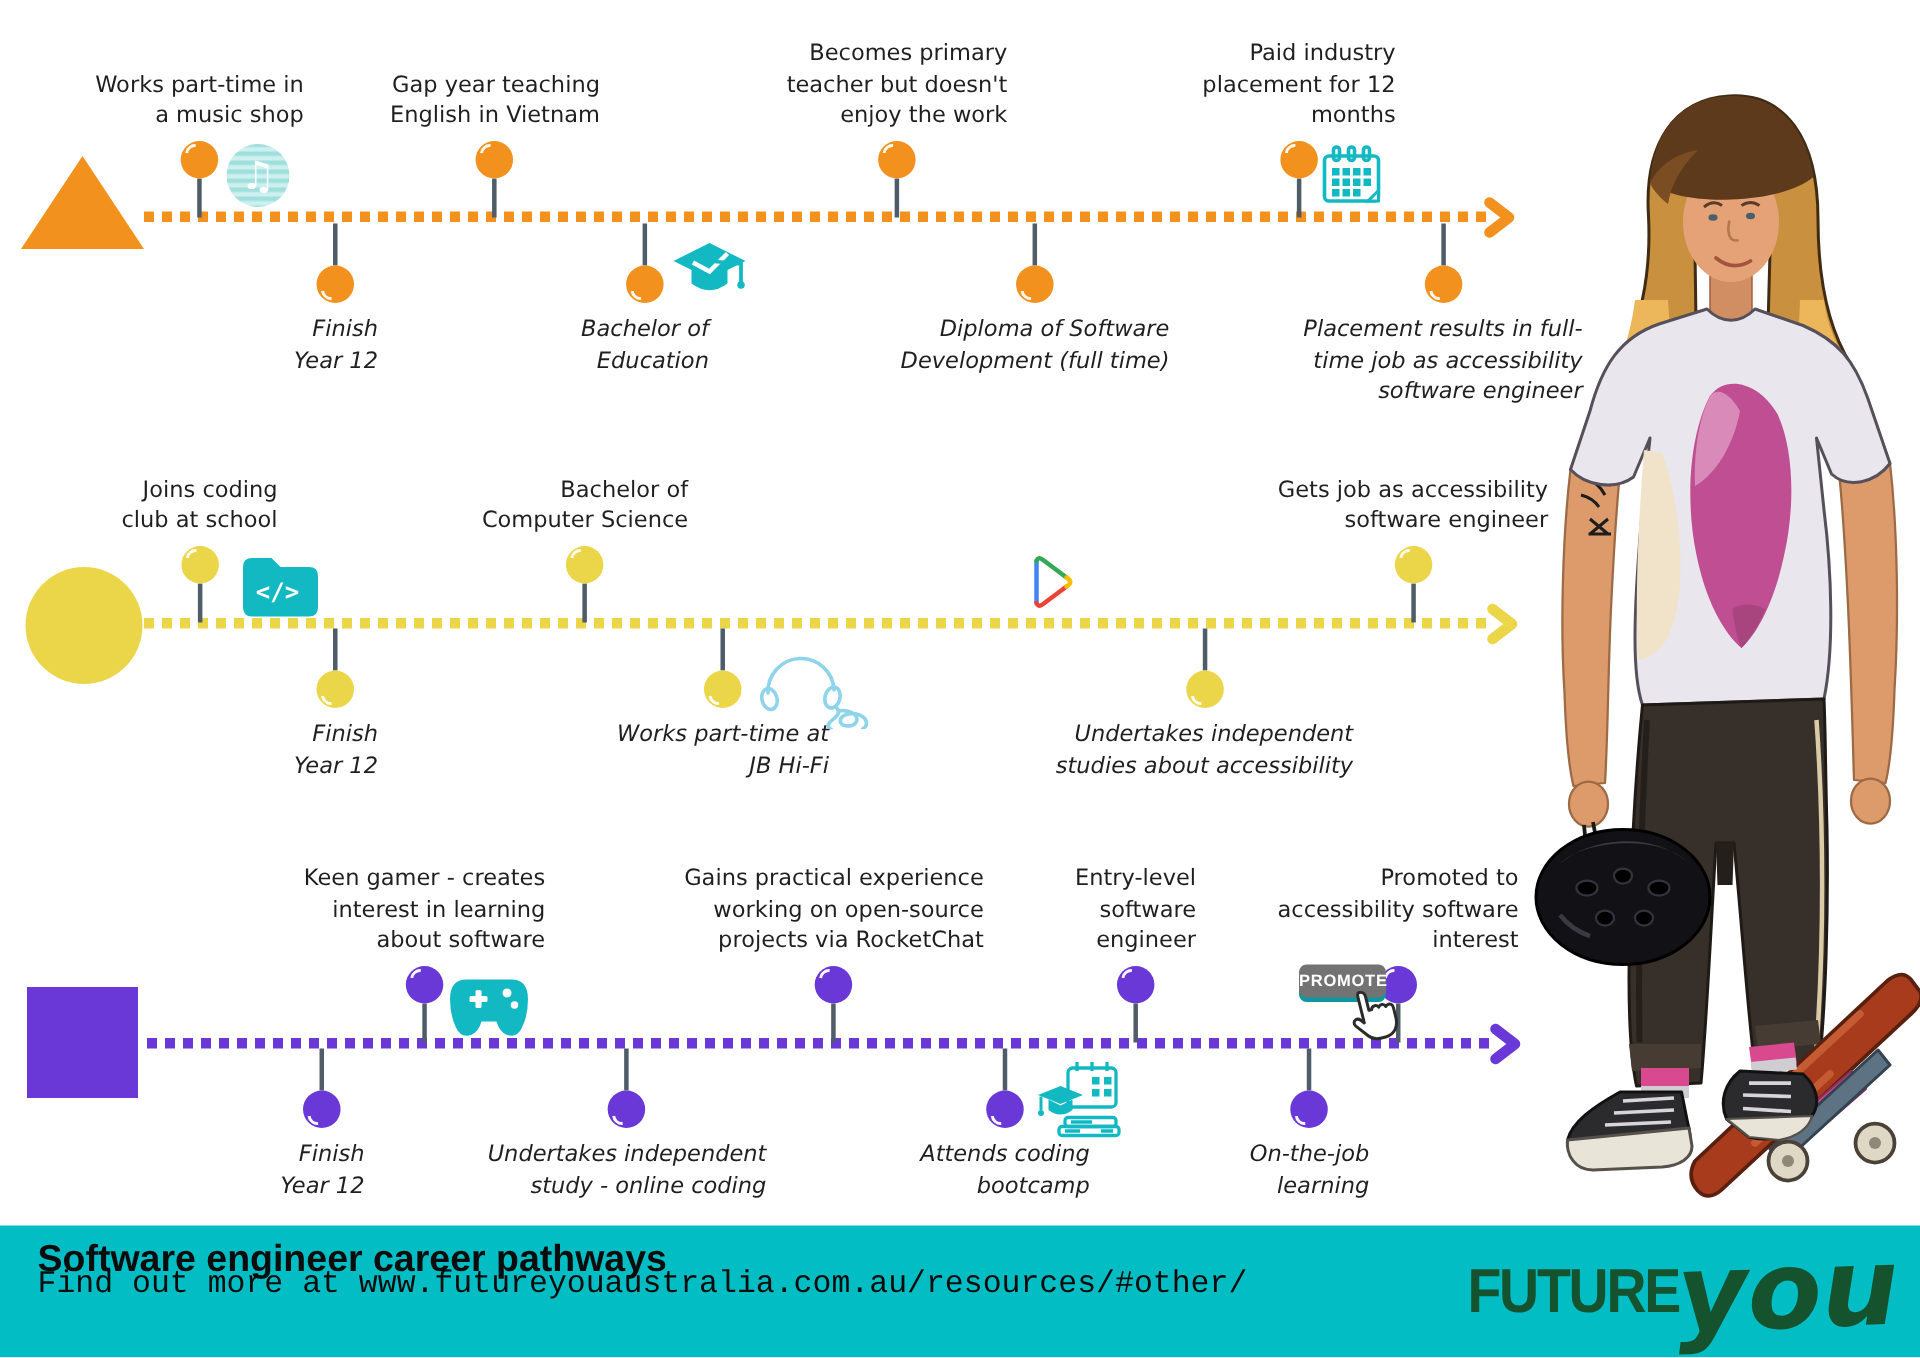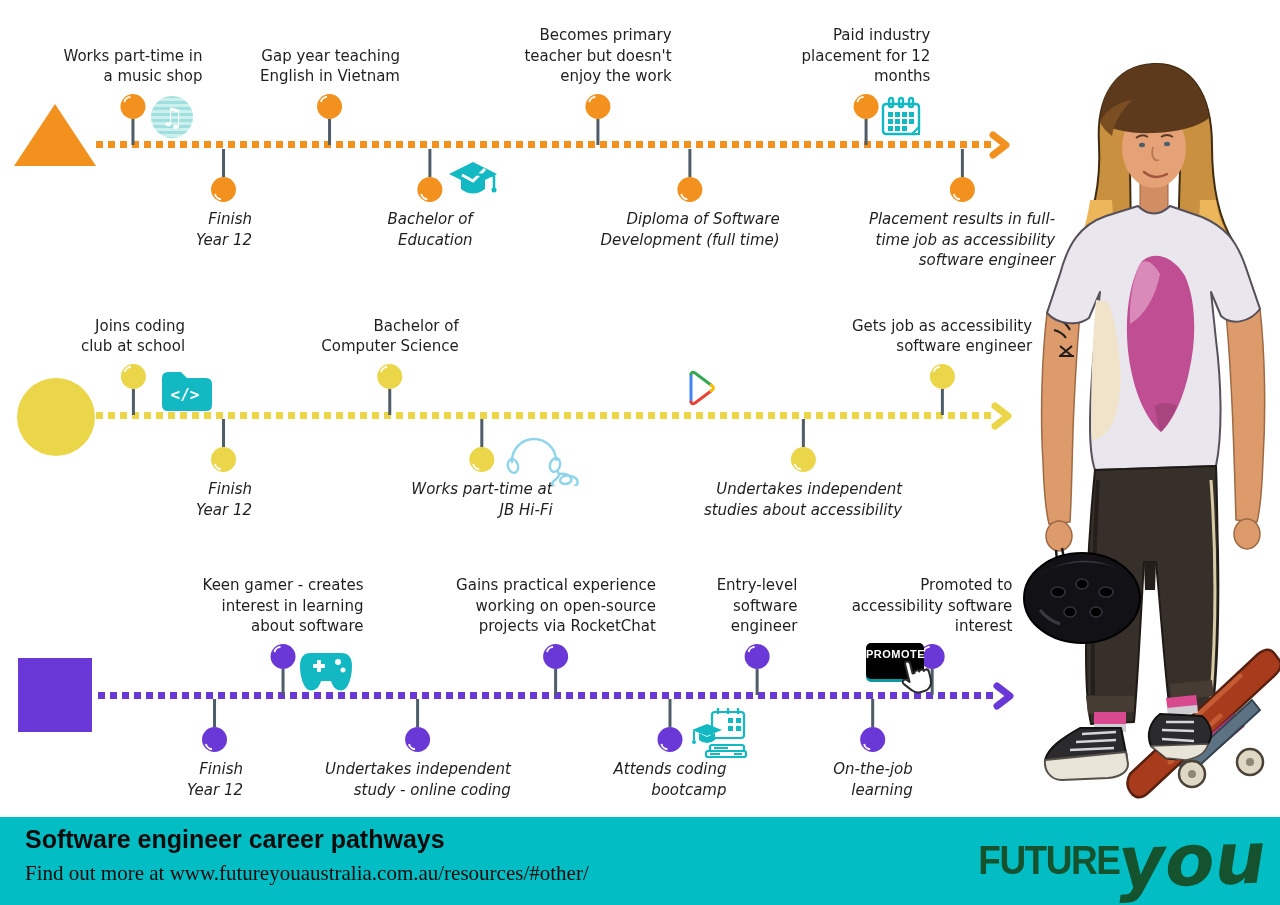--- a/index.html
+++ b/index.html
@@ -26,28 +26,28 @@
   .row-y .pin-c{background:#ebd64a;}
   .row-p .pin-c{background:#6a38d6;}
   
   .mk-tri{position:absolute;left:14px;top:104px;width:0;height:0;
           border-left:41px solid transparent;border-right:41px solid transparent;border-bottom:62px solid #f2911d;}
   .mk-cir{position:absolute;left:17px;top:378px;width:78px;height:78px;border-radius:50%;background:#ebd64a;}
   .mk-sq{position:absolute;left:18px;top:658px;width:74px;height:74px;background:#6a38d6;}
   
   .icon{position:absolute;}
   
-  .promote-btn{position:absolute;left:866px;top:643px;width:58px;height:36px;background:#000000;
+  .promote-btn{position:absolute;left:866px;top:643px;width:58px;height:22px;background:#737373;
                border-radius:5px;box-shadow:0 3px 0 #0d98a1;color:#fff;
                font:bold 11px/22px "Liberation Sans",sans-serif;text-align:right;letter-spacing:.5px;}
   
   .footer{position:absolute;left:0;top:817px;width:1280px;height:88px;background:#03bdc5;}
   .f-title{position:absolute;left:25px;top:8px;font-family:"Liberation Sans",sans-serif;
            font-weight:bold;font-size:25px;color:#0c0c0c;}
-  .f-sub{position:absolute;left:25px;top:44px;font-family:Liberation Serif, serif;
+  .f-sub{position:absolute;left:25px;top:28px;font-family:Liberation Mono, monospace;
          font-size:21px;color:#0c0c0c;}
   .f-logo{position:absolute;right:14px;top:2px;height:84px;display:flex;align-items:center;color:#14532d;}
   .f-future{font-family:"Liberation Sans",sans-serif;font-weight:bold;font-size:37px;letter-spacing:-1.5px;
             transform:scaleY(1.12);}
   .f-you{font-family:"DejaVu Sans",sans-serif;font-weight:bold;font-style:italic;font-size:72px;
          line-height:.85;margin-left:-1px;transform:rotate(-2deg);}
 </style>
 </head>
 <body>
 

